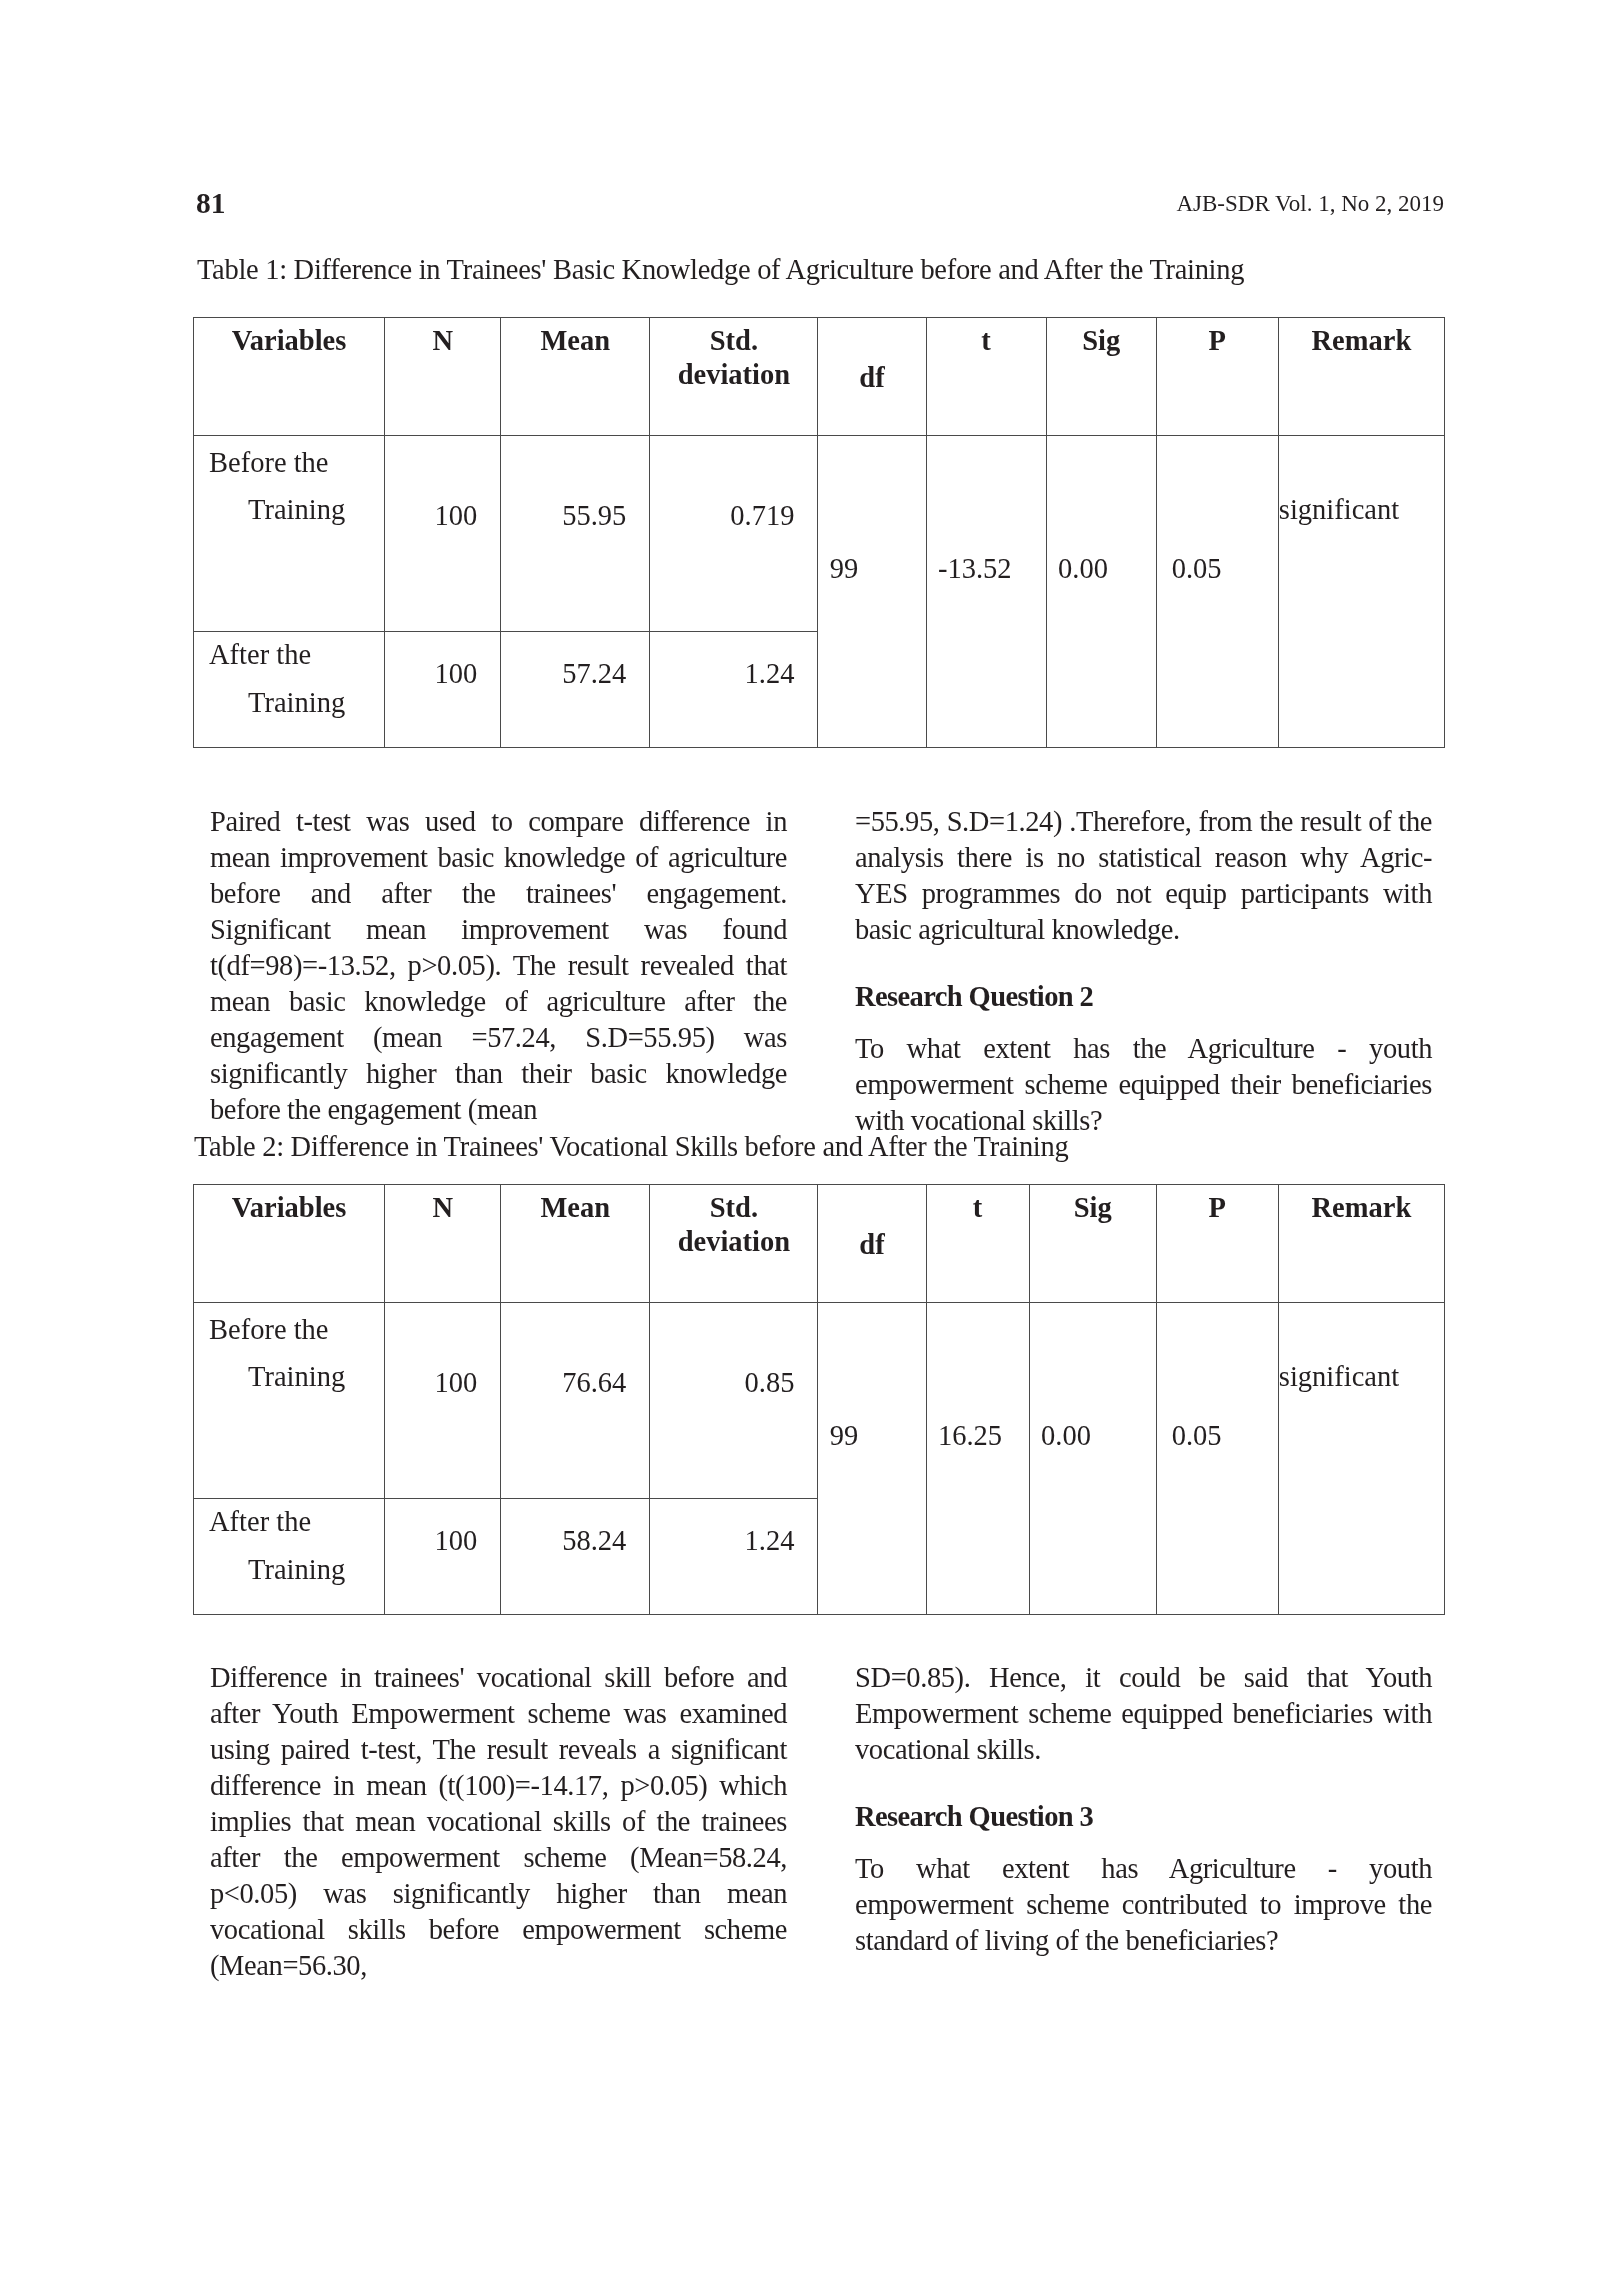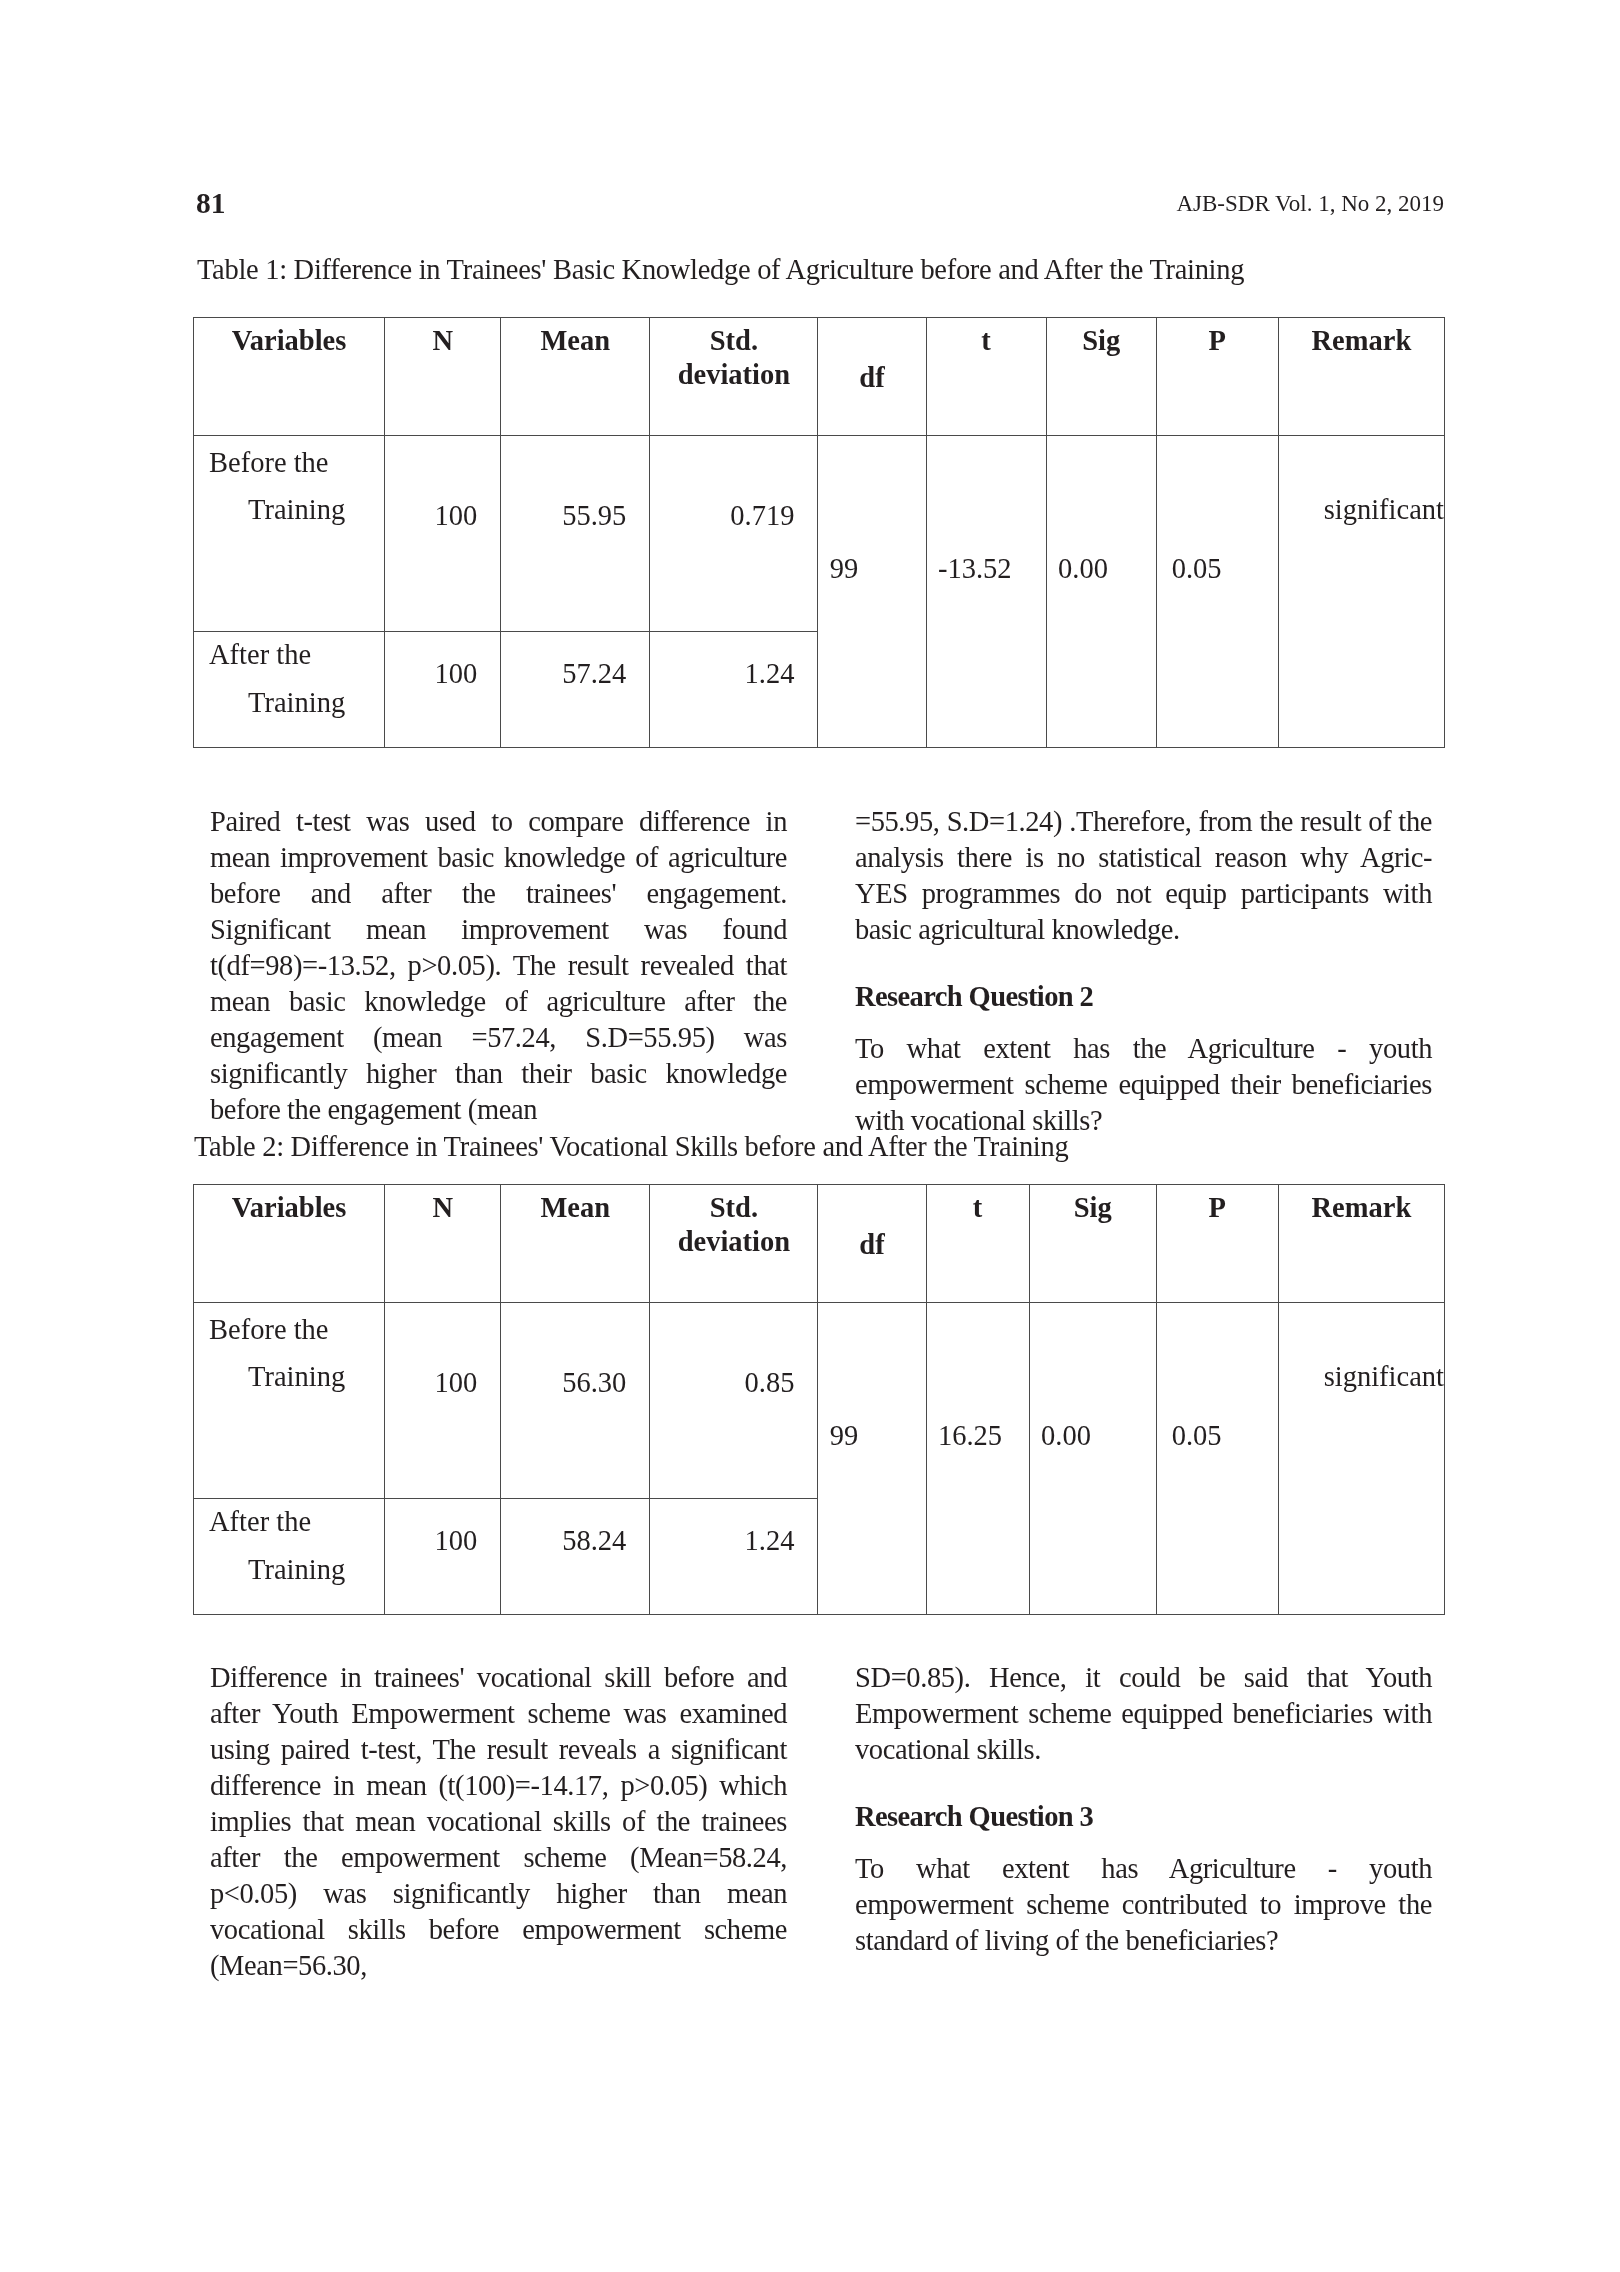--- a/index.html
+++ b/index.html
@@ -28,21 +28,21 @@
   .h-inner { padding-top: 5.7px; }
   .h-df { padding-top: 43px; }
   .var-cell { text-align: left; padding-left: 15px !important; }
   .var-line { display: block; height: 42px; line-height: 42px; }
   .var-gap { margin-top: 5.7px; text-align: center; }
   .num { text-align: right; padding-right: 23px !important; }
   .cell-pad-before { padding-top: 63px !important; }
   .cell-pad-after { padding-top: 25px !important; }
   .merged { padding-top: 116px !important; padding-left: 11.4px !important; text-align: left; }
   .merged-sig { padding-left: 15px !important; }
-  .remark { padding-top: 57px !important; text-align: right; }
+  .remark { padding-top: 57px !important; text-align: left; }
 
   .para {
     position: absolute; width: 609px; font-size: 28.5px; line-height: 36px;
     text-align: justify; text-align-last: left; letter-spacing: -0.4px;
   }
   .para p { margin: 16px; }
   .colL1 { left: 194px; top: 788px; }
   .colR1 { left: 839px; top: 788px; }
   .colL2 { left: 194px; top: 1644px; }
   .colR2 { left: 839px; top: 1644px; }
@@ -176,21 +176,21 @@
     <th>
           <div class="h-inner">Remark</div>
         </th>
   </tr>
   <tr class="before-row">
     <td class="var-cell">
       <span class="var-line" style="margin-top:5.7px">Before the</span>
       <span class="var-line var-gap">Training</span>
     </td>
     <td class="num cell-pad-before">100</td>
-    <td class="num cell-pad-before">56.30</td>
+    <td class="num cell-pad-before">76.64</td>
     <td class="num cell-pad-before">0.85</td>
     <td class="merged" rowspan="2">99</td>
     <td class="merged" rowspan="2">16.25</td>
     <td class="merged" rowspan="2">0.00</td>
     <td class="merged merged-sig" rowspan="2">0.05</td>
     <td class="remark" rowspan="2">significant</td>
   </tr>
   <tr class="after-row">
     <td class="var-cell">
       <span class="var-line" style="margin-top:1.9px">After the</span>

